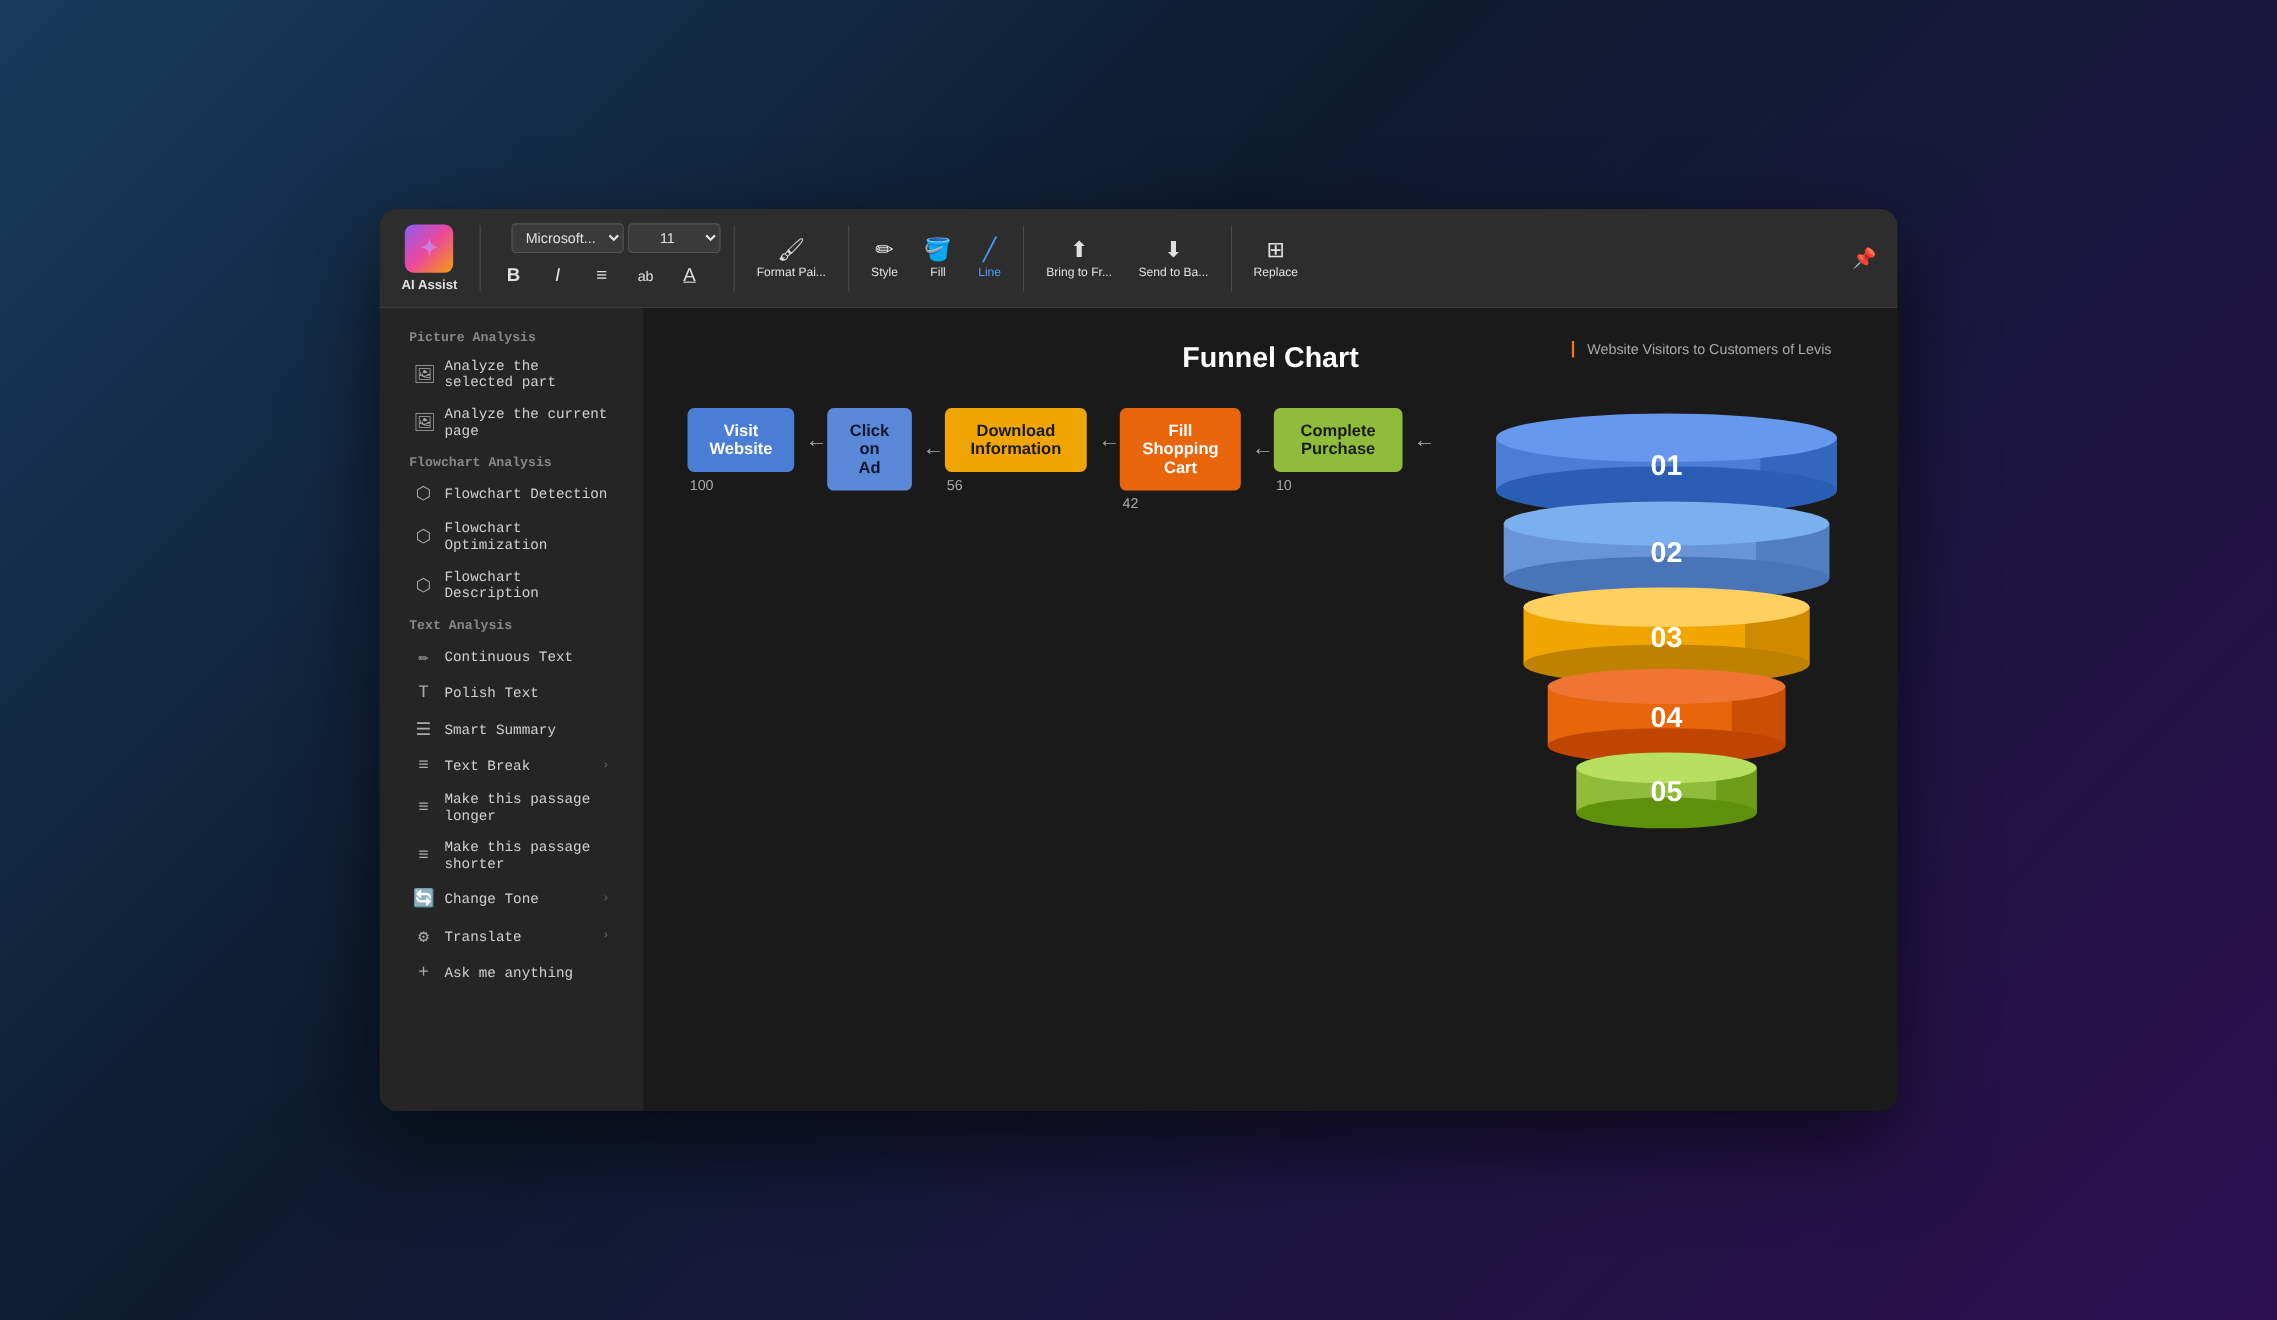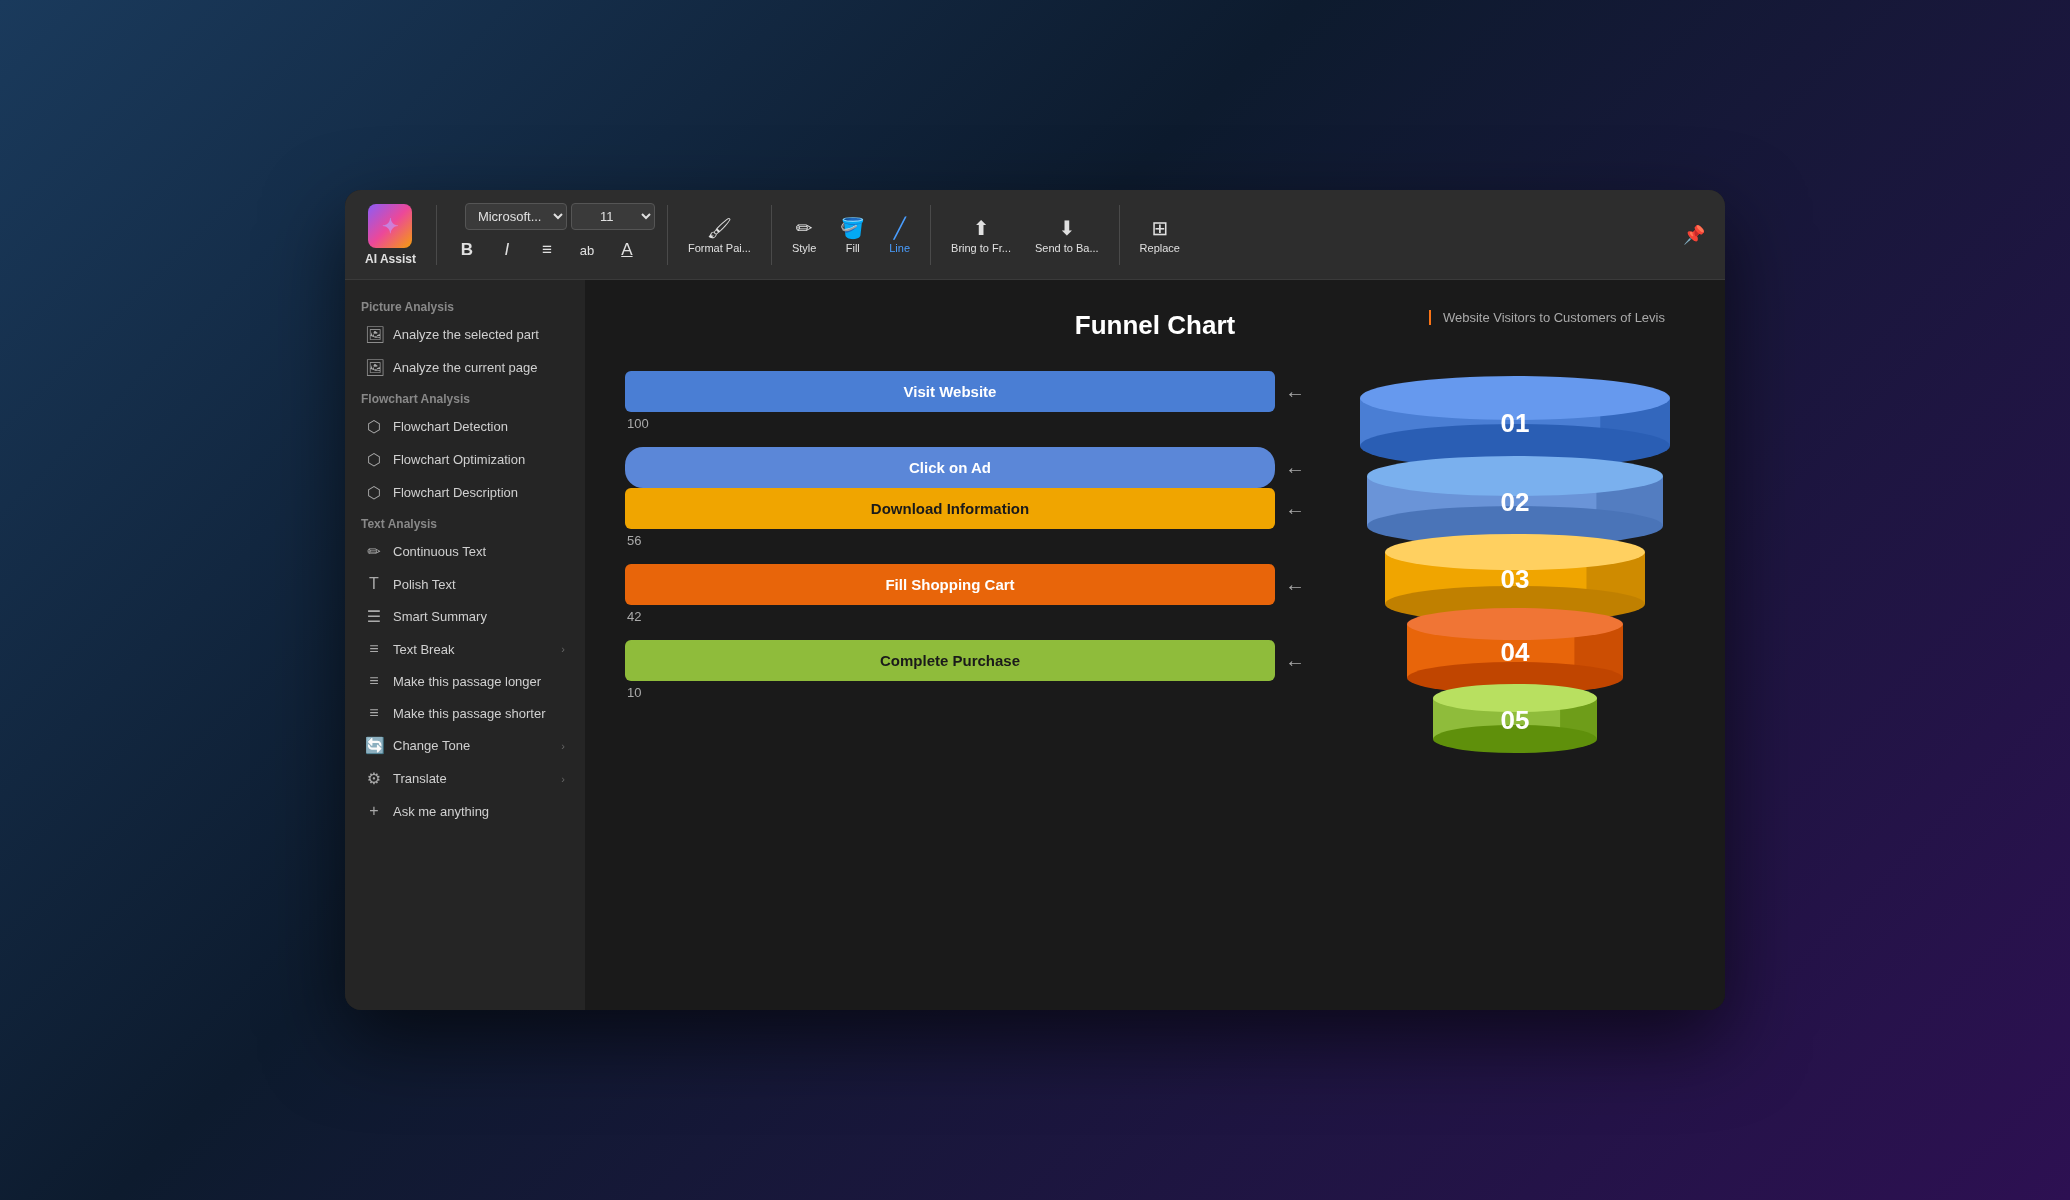--- a/index.html
+++ b/index.html
@@ -130,23 +130,24 @@
     }
     
     .main-content {
       display: flex;
       flex: 1;
     }
     
     .sidebar {
       width: 240px;
       background: #252525;
-      padding: 12px 0;
+      padding: 12px 11px;
       overflow-y: auto;
       flex-shrink: 0;
+      font-family: Liberation Mono, monospace;
     }
     .sidebar-section-title {
       color: #888;
       font-size: 12px;
       font-weight: 600;
       padding: 8px 16px 4px;
     }
     .sidebar-item {
       display: flex;
       align-items: center;
@@ -197,21 +198,21 @@
     .chart-container {
       display: flex;
       gap: 40px;
       margin-top: 20px;
       align-items: flex-start;
     }
     
     .funnel-labels {
       flex: 1;
       display: flex;
-      flex-direction: column;
+      flex-direction: row;
       gap: 0;
       padding-top: 10px;
     }
     .funnel-row {
       display: flex;
       flex-direction: column;
       margin-bottom: 0;
     }
     .funnel-btn-row {
       display: flex;
@@ -402,21 +403,21 @@
         <div class="funnel-labels" id="funnel-labels">
         <div class="funnel-row">
               <div class="funnel-btn-row">
                 <button class="funnel-btn" style="background: rgb(74, 126, 212); color: white;">Visit Website</button>
                 <span class="funnel-arrow">←</span>
               </div>
               <div class="funnel-value">100</div>
             </div>
             <div class="funnel-row">
               <div class="funnel-btn-row">
-                <button class="funnel-btn" style="background: rgb(91, 135, 216); color: #ffffff; border-radius: 18px;">Click on Ad</button>
+                <button class="funnel-btn" style="background: rgb(91, 135, 216); color: #0f172a;">Click on Ad</button>
                 <span class="funnel-arrow">←</span>
               </div>
             </div>
             <div class="funnel-row">
               <div class="funnel-btn-row">
                 <button class="funnel-btn" style="background: rgb(240, 165, 0); color: rgb(26, 26, 26);">Download Information</button>
                 <span class="funnel-arrow">←</span>
               </div>
               <div class="funnel-value">56</div>
             </div>

